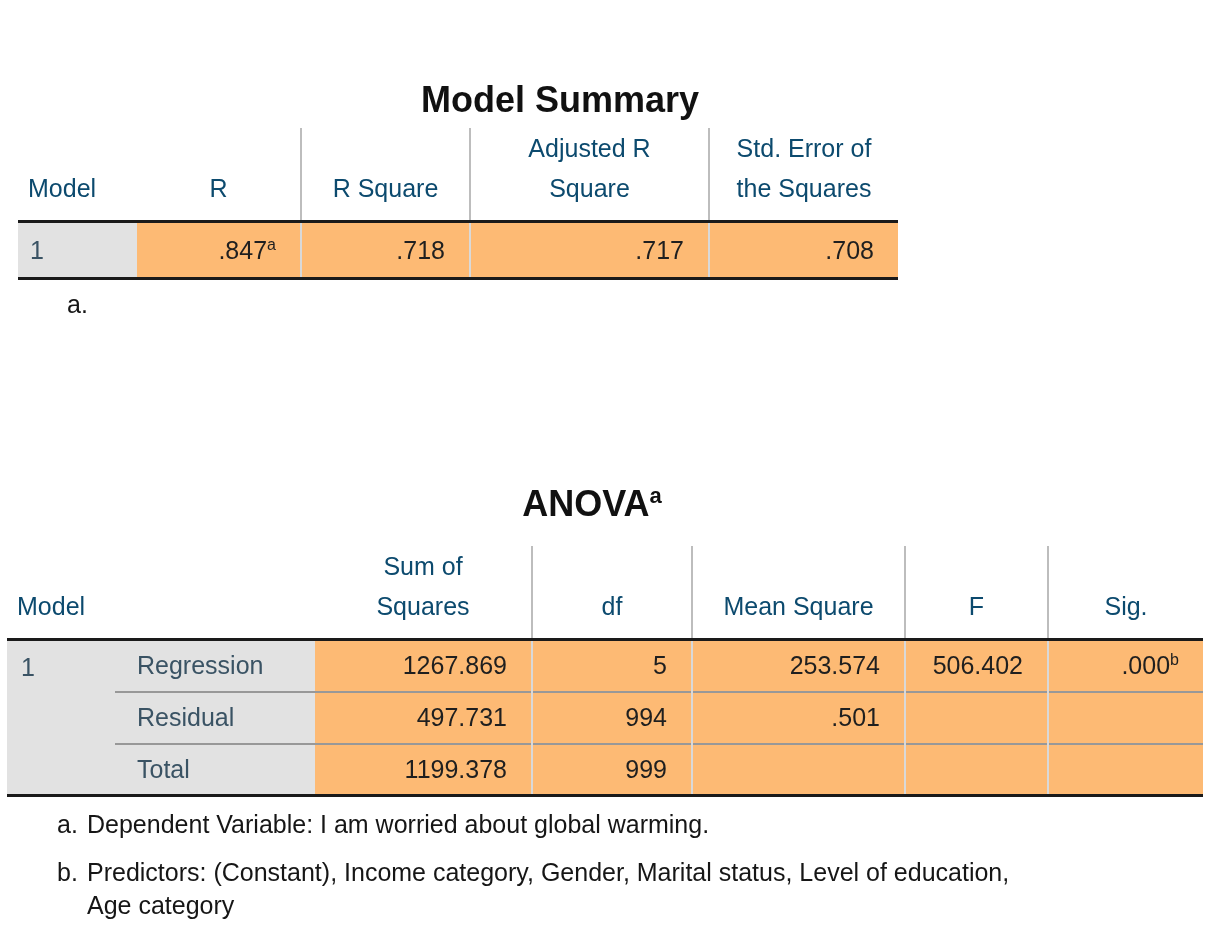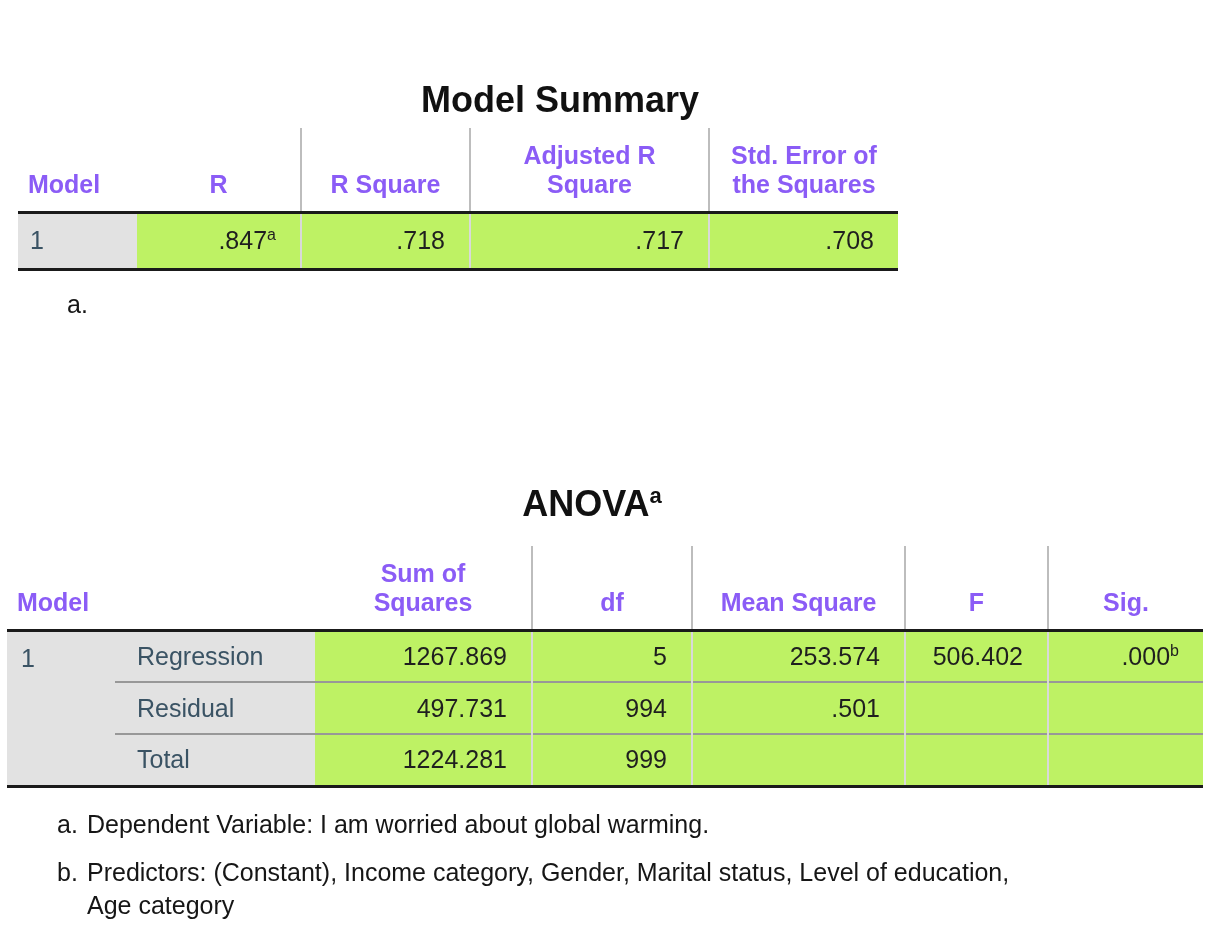--- a/index.html
+++ b/index.html
@@ -34,37 +34,37 @@
     table-layout: fixed;
     font-size: 25px;
   }
   table.spss th, table.spss td { overflow: hidden; }
 
   
   .spss thead th {
     height: 84px;
     vertical-align: bottom;
     padding-bottom: 12px;
-    font-weight: bold;
-    color: #8b5cf6;
+    font-weight: normal;
+    color: #0c4a6e;
     text-align: center;
     white-space: pre-line;
-    line-height: 29px;
+    line-height: 40px;
     border-bottom: 3px solid #1a1a1a;
     background: #ffffff;
   }
   .spss thead th.h-model {
     text-align: left;
     padding-left: 10px;
   }
   .spss thead th.vl-h { border-left: 2px solid #bdbdbd; }
 
   
   .spss tbody td {
-    background: #bef264;
+    background: #fdba74;
     color: #1f1f1f;
     vertical-align: middle;
   }
   .spss tbody td.num {
     text-align: right;
     padding-right: 24px;
   }
   .spss tbody td.vl-b { border-left: 2px solid #d9d9d9; }
   .spss tbody td.label-cell {
     background: #e2e2e2;
@@ -187,21 +187,21 @@
       <tr class="sep">
         <td class="label-cell rowlabel">Residual</td>
         <td class="num">497.731</td>
         <td class="num vl-b">994</td>
         <td class="num vl-b">.501</td>
         <td class="num vl-b"></td>
         <td class="num vl-b"></td>
       </tr>
       <tr class="sep last">
         <td class="label-cell rowlabel">Total</td>
-        <td class="num">1224.281</td>
+        <td class="num">1199.378</td>
         <td class="num vl-b">999</td>
         <td class="num vl-b"></td>
         <td class="num vl-b"></td>
         <td class="num vl-b"></td>
       </tr>
     </tbody>
   </table>
 
   <div class="footnote" style="left:57px; top:808px; width:1120px;">
     <span class="fn-marker">a.</span>

